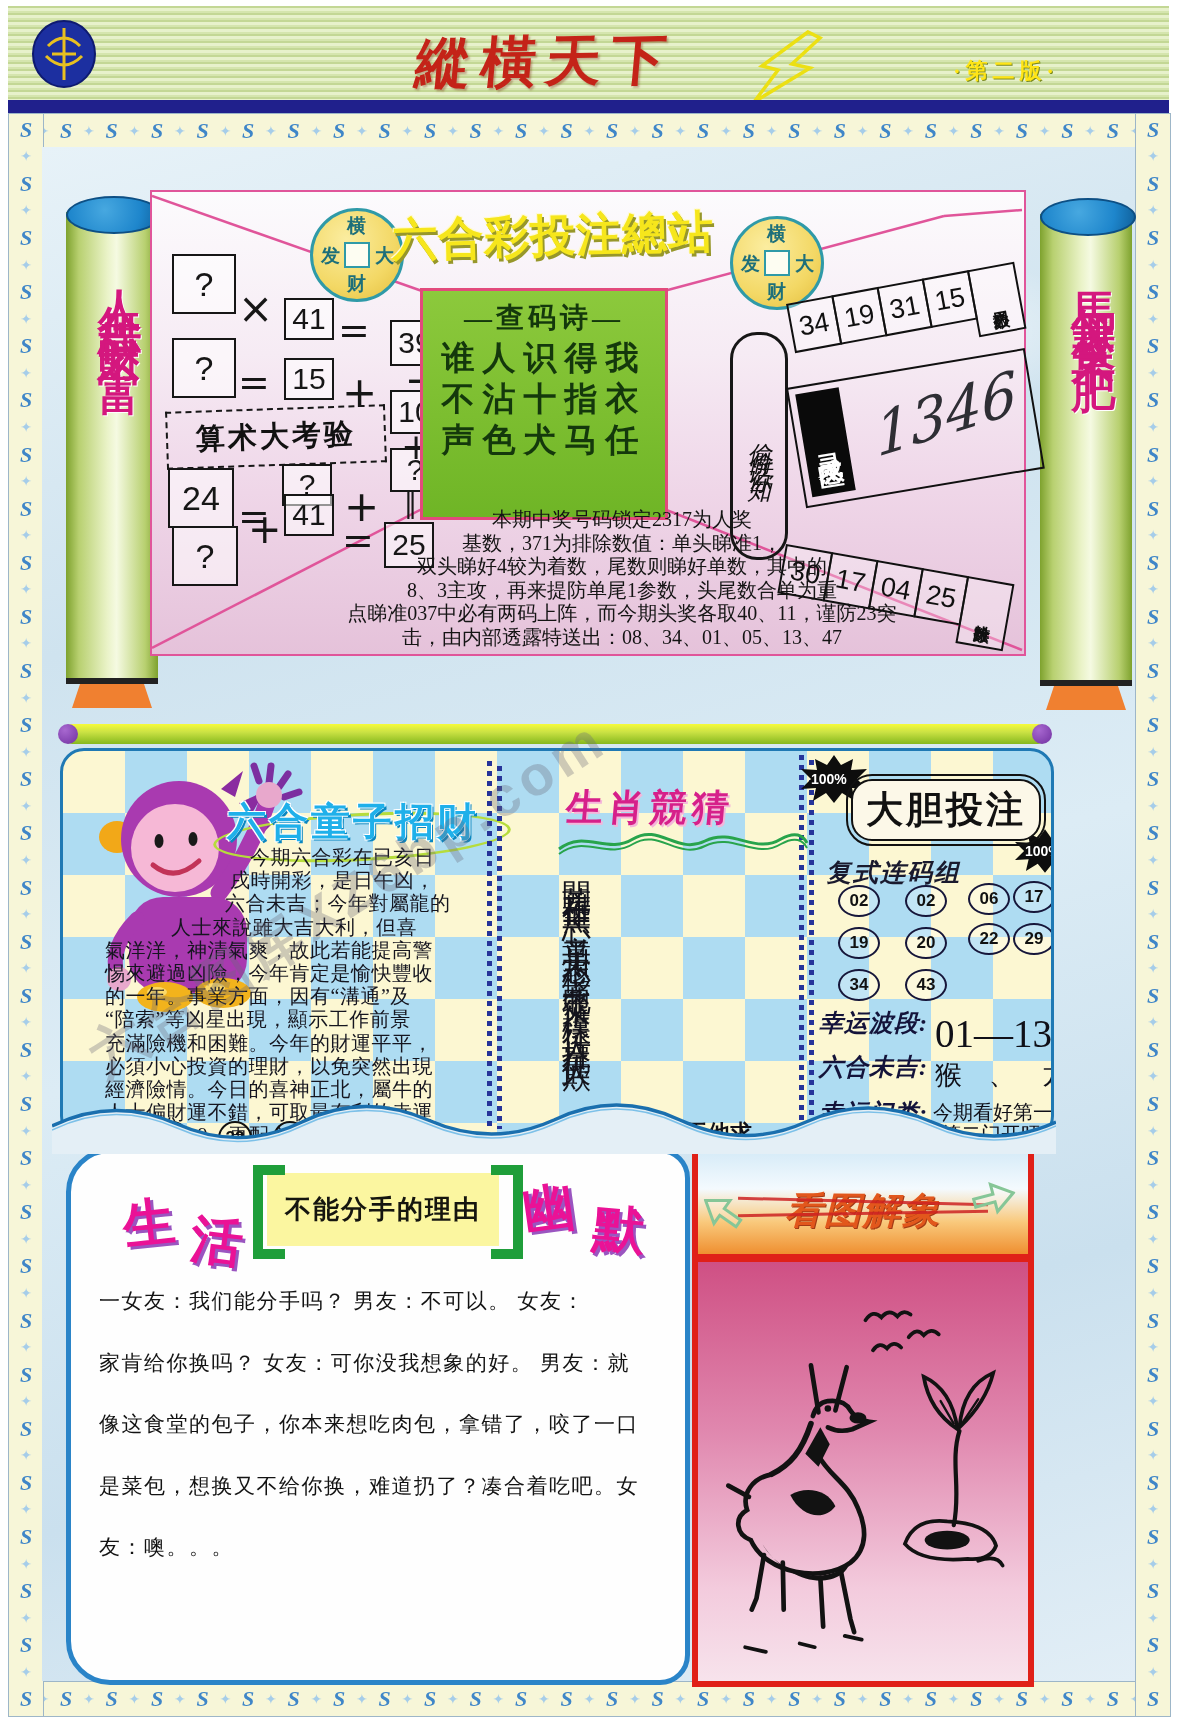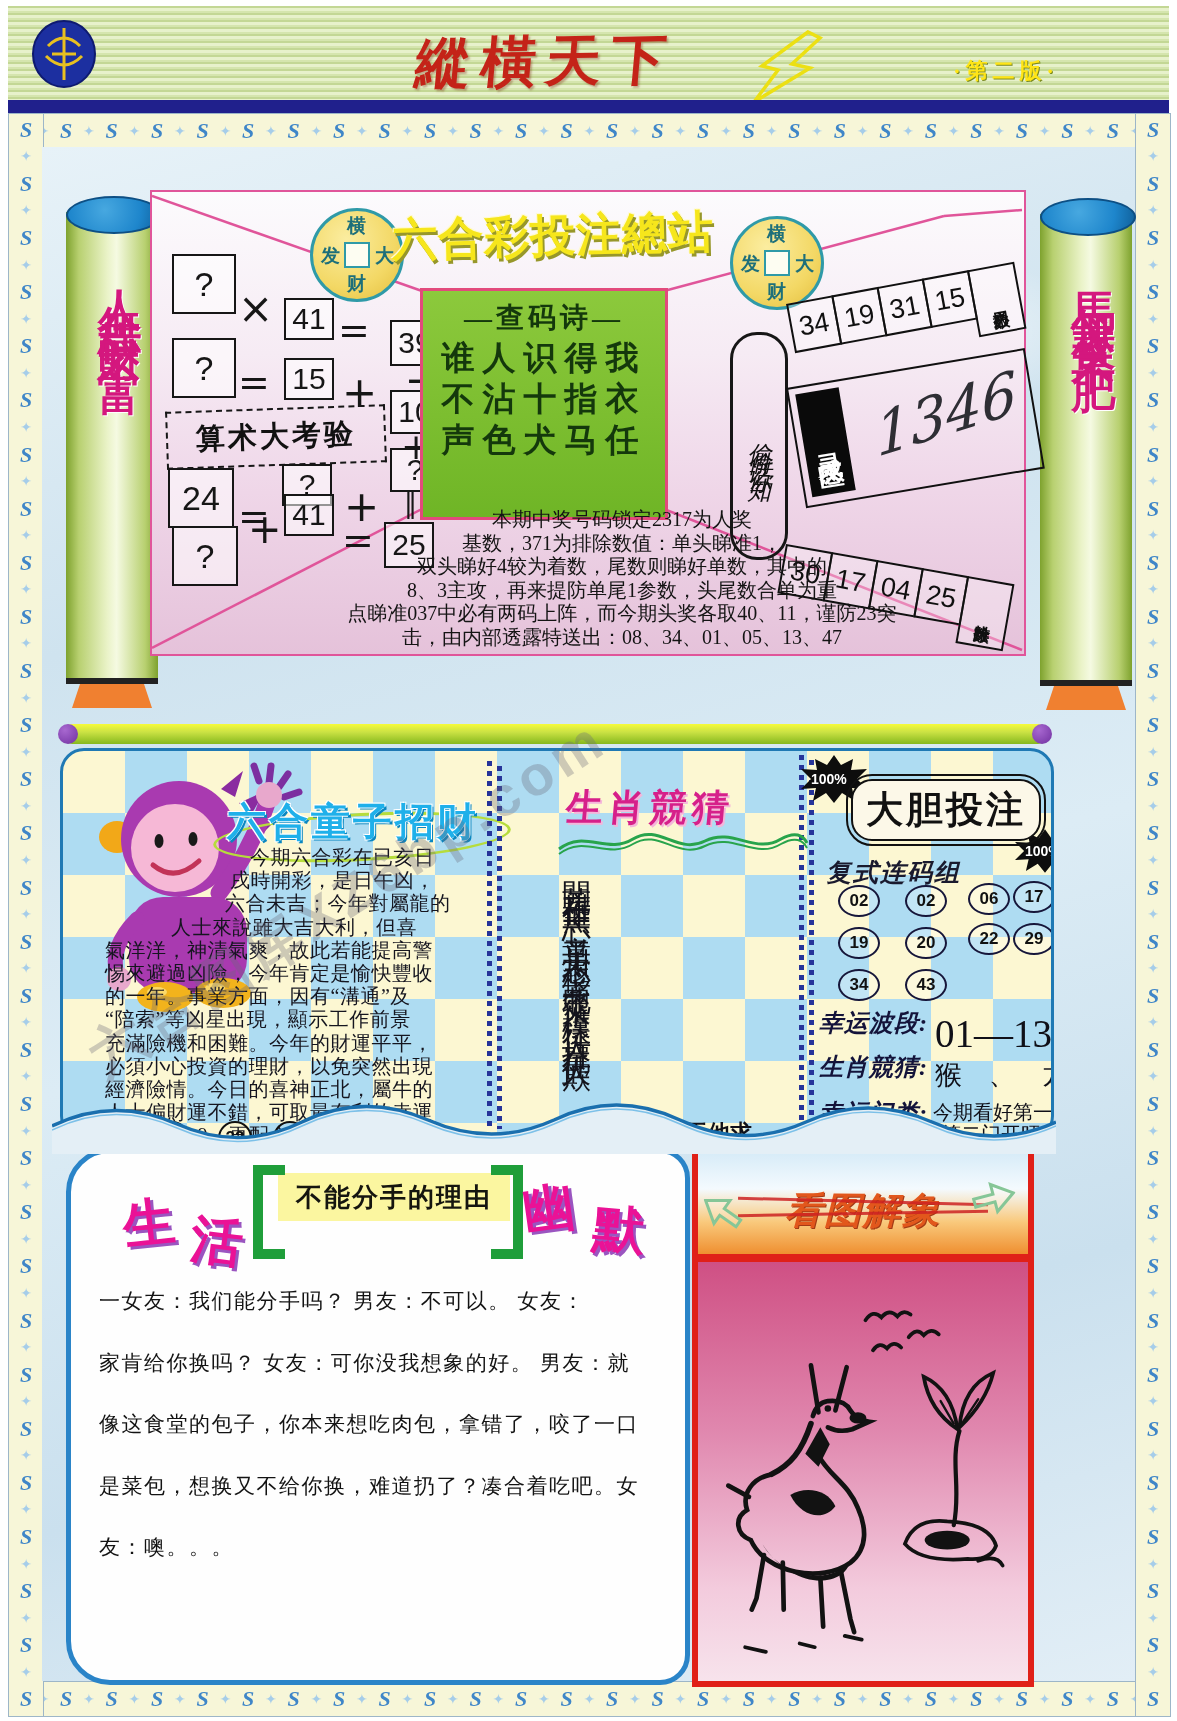--- a/index.html
+++ b/index.html
@@ -578,39 +578,39 @@
     <div class="a bcirc" style="left:950px;top:130px;">17</div>
     <div class="a bcirc" style="left:775px;top:176px;">19</div>
     <div class="a bcirc" style="left:842px;top:176px;">20</div>
     <div class="a bcirc" style="left:905px;top:172px;">22</div>
     <div class="a bcirc" style="left:950px;top:172px;">29</div>
     <div class="a bcirc" style="left:775px;top:218px;">34</div>
     <div class="a bcirc" style="left:842px;top:218px;">43</div>
 
     <div class="a lucklabel" style="left:756px;top:256px;">幸运波段:</div>
     <div class="a luckval" style="left:872px;top:256px;font-size:39px;">01—13開</div>
-    <div class="a lucklabel" style="left:756px;top:300px;">生肖競猜:</div>
+    <div class="a lucklabel" style="left:756px;top:300px;">六合未吉:</div>
     <div class="a luckval" style="left:872px;top:306px;font-size:27px;letter-spacing:10px;">猴 、 龙</div>
     <div class="a lucklabel" style="left:756px;top:346px;">幸运门类:</div>
     <div class="a luckval" style="left:870px;top:348px;font-size:20px;">今期看好第一及</div>
     <div class="a luckval" style="left:878px;top:370px;font-size:20px;">第二门开旺。</div>
   </div>
 
   <svg class="a" style="left:52px;top:1096px;z-index:5;" width="1004" height="58" viewBox="0 0 1004 58">
     <path d="M0,30 Q62,0 125,28 Q188,56 250,26 Q312,-4 376,24 Q440,52 502,24 Q564,-6 628,24 Q692,54 754,26 Q816,-2 880,26 Q942,54 1004,26 L1004,58 L0,58 Z" fill="#e4eff6"></path>
     <path d="M0,30 Q62,0 125,28 Q188,56 250,26 Q312,-4 376,24 Q440,52 502,24 Q564,-6 628,24 Q692,54 754,26 Q816,-2 880,26 Q942,54 1004,26" stroke="#1a6fae" stroke-width="3.5" fill="none"></path>
     <path d="M0,34 Q62,4 125,32 Q188,60 250,30 Q312,0 376,28 Q440,56 502,28 Q564,-2 628,28 Q692,58 754,30 Q816,2 880,30 Q942,58 1004,30" stroke="#7cc0e8" stroke-width="1.5" fill="none"></path>
   </svg>
 
   <div class="a watermark">六合图库XZ6bp.com</div>
 
   <div class="a humor">
     <span class="a htl" style="left:52px;top:36px;transform:rotate(-6deg);">生</span>
     <span class="a htl" style="left:120px;top:54px;transform:rotate(7deg);">活</span>
-    <div class="a subtitle" style="left:207px;top:20px;width:232px;height:48px;">不能分手的理由</div>
+    <div class="a subtitle" style="left:196px;top:20px;width:232px;height:73px;">不能分手的理由</div>
     <div class="a bracket l" style="left:182px;top:12px;"></div>
     <div class="a bracket r" style="left:420px;top:12px;"></div>
     <span class="a htl" style="left:452px;top:22px;transform:rotate(-8deg);">幽</span>
     <span class="a htl" style="left:522px;top:42px;transform:rotate(5deg);">默</span>
     <div class="a joke" style="left:28px;top:118px;width:560px;">
       <div>一女友：我们能分手吗？ 男友：不可以。 女友：</div>
       <div>家肯给你换吗？ 女友：可你没我想象的好。 男友：就</div>
       <div>像这食堂的包子，你本来想吃肉包，拿错了，咬了一口</div>
       <div>是菜包，想换又不给你换，难道扔了？凑合着吃吧。女</div>
       <div>友：噢。。。</div>

